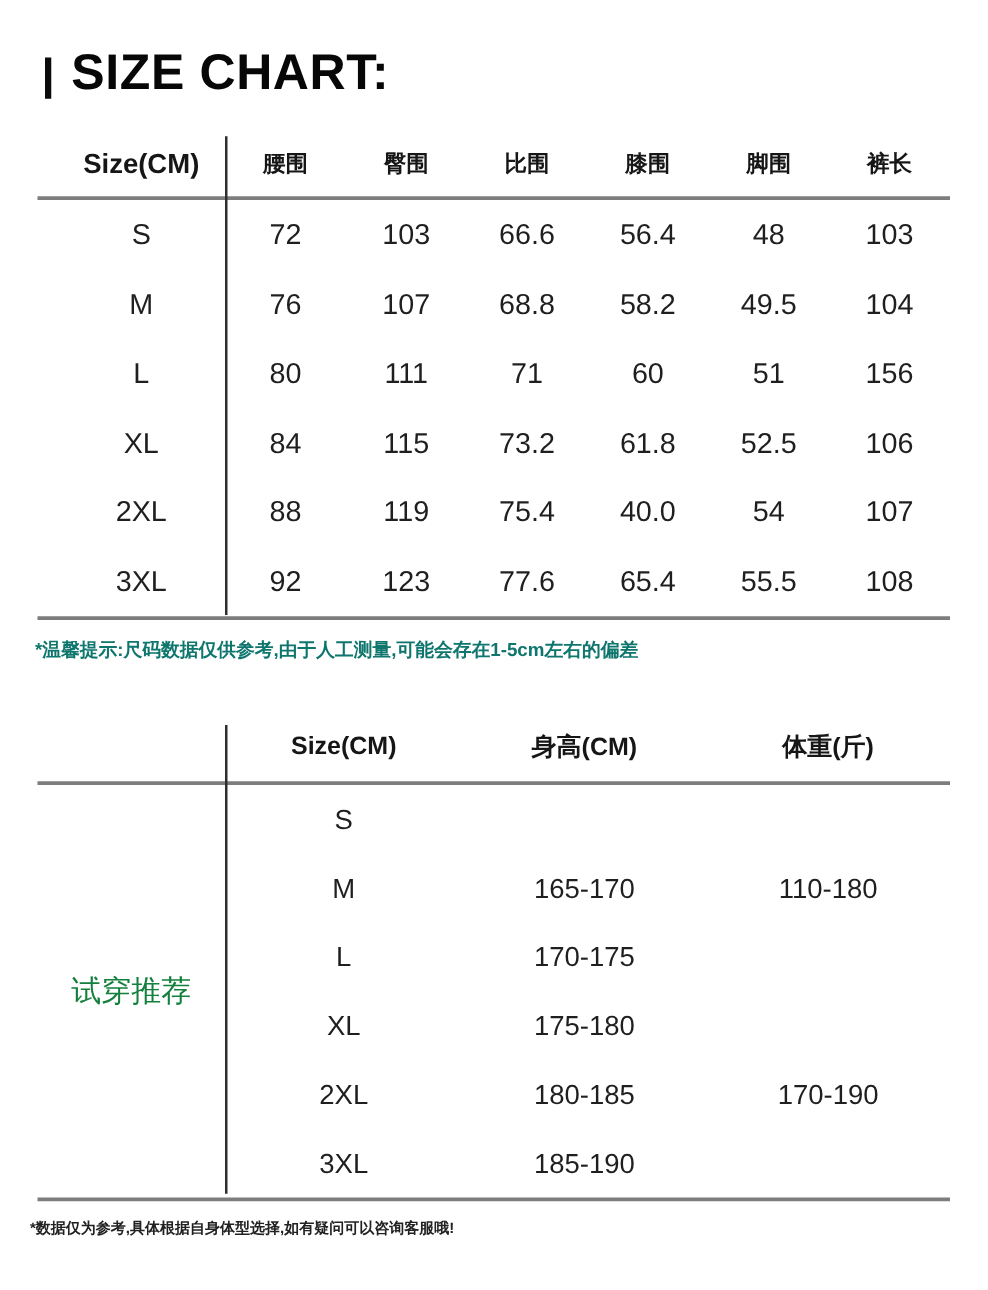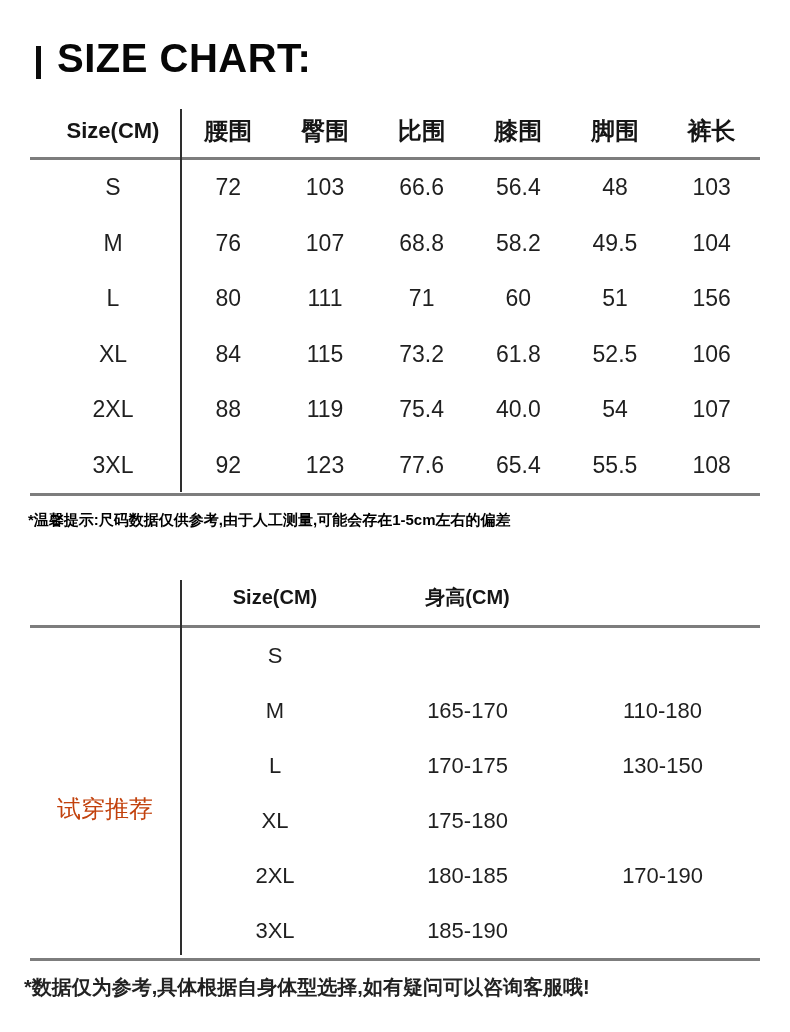--- a/index.html
+++ b/index.html
@@ -17,60 +17,60 @@
     white-space:nowrap;
   }
 
   
   .table1 { position:absolute; left:30px; top:105px; width:730px; }
   .t1-header {
     display:grid; grid-template-columns:150px repeat(6, 96.66px);
     height:52px; align-items:center; text-align:center;
     border-bottom:3px solid #7d7d7d;
   }
-  .t1-header .hcell { font-weight:700; font-size:24px; color:#161616; }
+  .t1-header .hcell { font-weight:700; font-size:18px; color:#161616; }
   .t1-header .hcell.size-col { font-size:22px; padding-left:16px; }
   .t1-rows { border-bottom:3px solid #7d7d7d; }
   .t1-rows .row {
     display:grid; grid-template-columns:150px repeat(6, 96.66px);
     height:55.5px; align-items:center; text-align:center;
   }
   .t1-rows .cell { font-size:23px; color:#1f1f1f; }
   .t1-rows .cell.size-col { padding-left:16px; }
   .t1-vline { position:absolute; left:150px; top:4px; width:2px; height:383px; background:#2e2e2e; }
 
   .note1 {
     position:absolute; left:28px; top:511px;
-    font-size:15px; font-weight:700; color:#000000; white-space:nowrap;
+    font-size:15px; font-weight:700; color:#0f766e; white-space:nowrap;
   }
 
   
   .table2 { position:absolute; left:30px; top:570px; width:730px; }
   .t2-header {
     display:grid; grid-template-columns:150px 190px 195px 195px;
     height:55px; align-items:center; text-align:center;
     border-bottom:3px solid #7d7d7d;
   }
   .t2-header .hcell { font-weight:700; font-size:20px; color:#161616; }
   .t2-rows { position:relative; border-bottom:3px solid #7d7d7d; }
   .t2-rows .row2 {
     display:grid; grid-template-columns:150px 190px 195px 195px;
     height:55px; align-items:center; text-align:center;
   }
   .t2-rows .cell { font-size:22px; color:#1f1f1f; }
   .group-label {
-    position:absolute; left:0; top:16px; width:150px; height:100%;
+    position:absolute; left:0; top:0; width:150px; height:100%;
     display:flex; align-items:center; justify-content:center;
-    font-size:24px; color:#c2410c;
+    font-size:24px; color:#15803d;
   }
   .t2-vline { position:absolute; left:150px; top:10px; width:2px; height:375px; background:#2e2e2e; }
 
   .note2 {
     position:absolute; left:24px; top:974px;
-    font-size:20px; font-weight:700; color:#222222; white-space:nowrap;
+    font-size:12px; font-weight:700; color:#222222; white-space:nowrap;
   }
 </style>
 </head>
 <body>
 
 <div id="page">
 
   <div class="title-accent"></div>
   <div class="page-title">SIZE CHART:</div>
 
@@ -143,38 +143,38 @@
     <div class="t1-vline"></div>
   </div>
 
   <div class="note1">*温馨提示:尺码数据仅供参考,由于人工测量,可能会存在1-5cm左右的偏差</div>
 
   <div class="table2">
     <div class="t2-header">
       <div class="hcell"></div>
       <div class="hcell">Size(CM)</div>
       <div class="hcell">身高(CM)</div>
+      <div class="hcell">体重(斤)</div>
     </div>
     <div class="t2-rows">
       <div class="group-label">试穿推荐</div>
     <div class="row2">
           <div class="cell"></div>
           <div class="cell">S</div>
         </div>
         <div class="row2">
           <div class="cell"></div>
           <div class="cell">M</div>
           <div class="cell">165-170</div>
           <div class="cell">110-180</div>
         </div>
         <div class="row2">
           <div class="cell"></div>
           <div class="cell">L</div>
           <div class="cell">170-175</div>
-          <div class="cell">130-150</div>
         </div>
         <div class="row2">
           <div class="cell"></div>
           <div class="cell">XL</div>
           <div class="cell">175-180</div>
         </div>
         <div class="row2">
           <div class="cell"></div>
           <div class="cell">2XL</div>
           <div class="cell">180-185</div>

